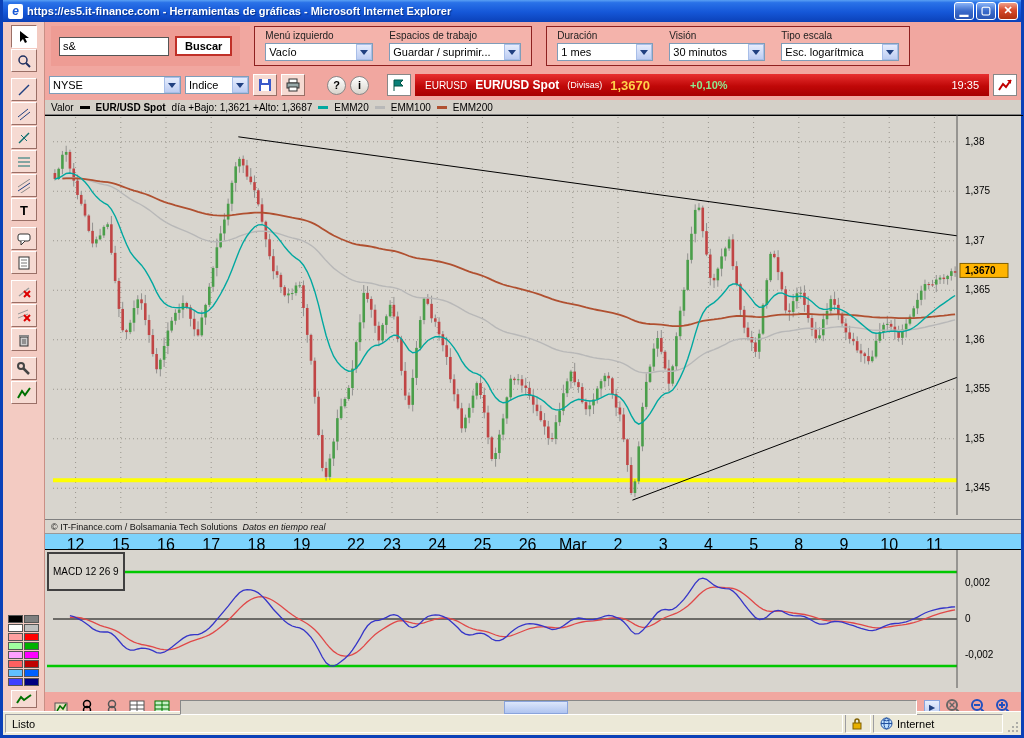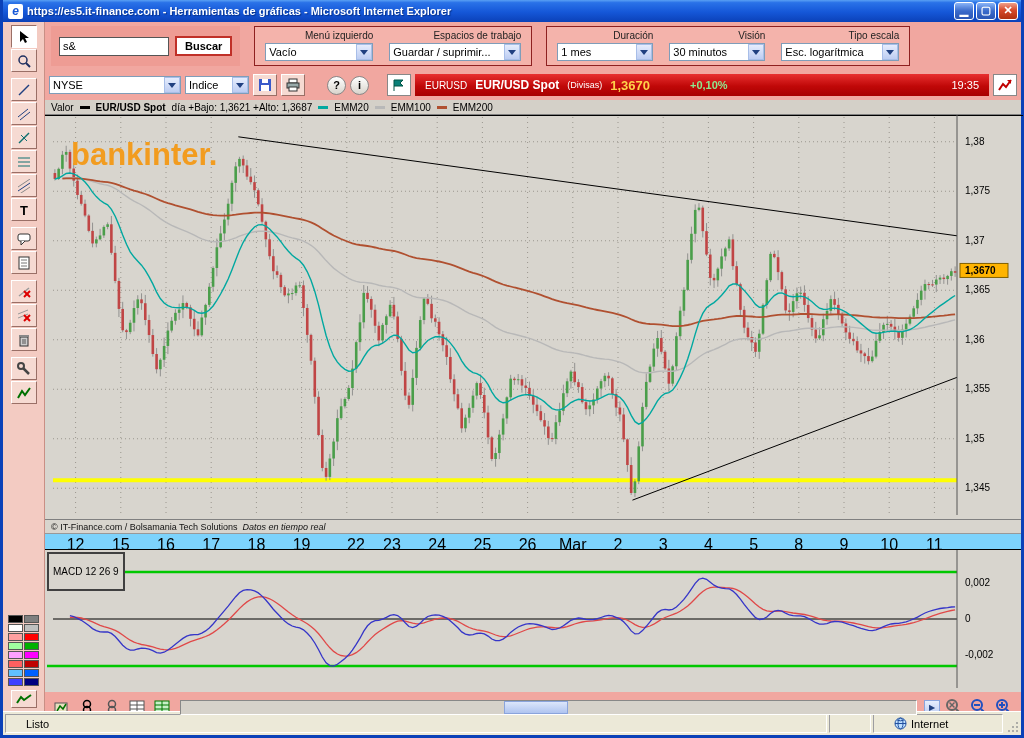--- a/index.html
+++ b/index.html
@@ -30,21 +30,21 @@
   .palette { display:grid; grid-template-columns:15px 15px; gap:1px; margin-bottom:3px; }
   .swatch { width:15px; height:8px; border:1px solid #555; }
   .main { flex:1; display:flex; flex-direction:column; min-width:0; }
   
   .controls1 { flex:0 0 48px; display:flex; align-items:center; gap:14px; padding:4px 6px; background:#F1A7A0; }
   .search-area { display:flex; align-items:center; gap:6px; background:#EE9C94; align-self:stretch; padding:0 8px; }
   .text-input { width:110px; height:19px; border:1px solid #555; background:#fff; font-size:11px; padding:0 3px; font-family:inherit;}
   .buscar-btn { height:20px; padding:0 8px; background:#fff; border:2px solid #C03028; font-size:11px; font-weight:bold; }
   .group-box { border:1px solid #8E2020; background:#F4B3AB; display:flex; gap:16px; padding:3px 10px 4px; height:40px; }
   .field { display:flex; flex-direction:column; gap:2px; }
-  .field-label { font-size:10px; color:#222;text-align:right; }
+  .field-label { font-size:10px; color:#222; }
   .fake-select { background:#fff; border:1px solid #7F9DB9; height:18px; display:flex; align-items:center;
      font-size:11px; padding-left:3px; }
   .sel-arrow { margin-left:auto; width:16px; height:16px; background:linear-gradient(180deg,#E6EDFD,#BDCDF2);
      border:1px solid #A8BEE8; display:flex; align-items:center; justify-content:center; }
   .sel-arrow:after { content:""; border:4px solid transparent; border-top:5px solid #204080; margin-top:4px; }
   .controls2 { flex:0 0 30px; display:flex; align-items:center; gap:4px; padding:2px 4px; background:#F1A7A0; }
   .icon-btn { width:24px; height:22px; background:#F6DAD2; border:1px solid; border-color:#fff #9a6f66 #9a6f66 #fff;
      display:flex; align-items:center; justify-content:center; }
   .round-btn { width:19px; height:19px; border-radius:50%; background:linear-gradient(180deg,#fff,#d8d4cc);
      border:1px solid #888; font-size:11px; font-weight:bold; display:flex; align-items:center; justify-content:center;}
@@ -78,21 +78,21 @@
      position:relative; margin:0 4px; }
   .scroll-thumb { position:absolute; left:44%; width:64px; top:0; bottom:0;
      background:linear-gradient(180deg,#DCE6FB,#AFC4F0); border:1px solid #8AA4DC; }
   .scroll-arrow { width:16px; height:15px; background:linear-gradient(180deg,#E6EDFD,#BDCDF2); border:1px solid #8AA4DC;
      font-size:8px; line-height:13px; text-align:center; color:#204080; }
   .zoom-btn { width:22px; height:22px; display:flex; align-items:center; justify-content:center; }
   
   .statusbar { flex:0 0 24px; background:#ECE9D8; border-top:1px solid #fff; display:flex; align-items:stretch;
      padding:2px; gap:2px; font-size:11px; }
   .status-cell { border:1px solid; border-color:#9d9da1 #fff #fff #9d9da1; display:flex; align-items:center;
-     padding:0 20px; gap:4px; }
+     padding:0 6px; gap:4px; }
   .status-cell.grow { flex:1; }
   .grip { width:14px; display:flex; align-items:flex-end; justify-content:flex-end; }
 </style>
 </head>
 <body>
 
 <div class="window">
 
   <div class="titlebar">
     <div class="favicon">e</div>
@@ -865,21 +865,20 @@
             <rect x="908.8166666666667" y="156.1855946521773" width="2.6" height="1.5649121805757034" fill="#C04545"></rect>
             <path d="M17.4,63.3L21.2,62.8L24.9,62.6L28.7,62.6L32.5,63.0L36.3,63.5L40.0,64.2L43.8,65.3L47.5,66.5L51.3,67.7L55.1,68.7L58.9,69.6L62.6,70.3L66.4,71.7L70.2,73.5L73.9,75.9L77.7,78.7L81.5,81.4L85.2,83.9L89.0,86.1L92.8,88.0L96.5,90.0L100.3,92.3L104.0,94.8L107.8,97.7L111.6,100.8L115.3,103.6L119.1,106.2L122.9,108.3L126.7,110.3L130.4,112.0L134.2,113.6L137.9,115.1L141.7,116.6L145.5,118.3L149.3,120.2L153.0,122.2L156.8,123.8L160.6,125.1L164.3,126.1L168.1,126.6L171.8,126.7L175.6,126.5L179.4,126.1L183.2,125.4L186.9,124.2L190.7,122.8L194.4,121.2L198.2,119.8L202.0,118.7L205.8,117.6L209.5,116.8L213.3,116.3L217.1,116.1L220.8,116.2L224.6,116.7L228.3,117.5L232.1,118.3L235.9,119.4L239.6,120.6L243.4,121.8L247.2,122.9L250.9,123.8L254.7,124.7L258.5,126.1L262.3,128.0L266.0,130.3L269.8,133.3L273.6,137.0L277.3,141.3L281.1,145.6L284.9,149.5L288.6,153.1L292.4,156.0L296.1,158.7L299.9,161.2L303.7,163.4L307.4,165.2L311.2,166.4L315.0,167.2L318.8,167.4L322.5,167.8L326.3,168.3L330.1,169.1L333.8,170.2L337.6,171.0L341.4,171.6L345.1,172.0L348.9,172.6L352.6,173.6L356.4,175.2L360.2,177.3L363.9,179.5L367.7,181.2L371.5,182.2L375.3,182.7L379.0,182.7L382.8,182.8L386.6,183.2L390.3,183.7L394.1,184.4L397.9,185.3L401.6,186.4L405.4,188.0L409.1,189.8L412.9,191.8L416.7,194.2L420.4,196.4L424.2,198.3L428.0,199.9L431.8,201.3L435.5,202.8L439.3,204.7L443.1,207.0L446.8,209.7L450.6,212.3L454.4,214.4L458.1,216.2L461.9,217.5L465.6,218.4L469.4,219.3L473.2,220.2L477.0,221.2L480.7,222.2L484.5,223.4L488.3,224.7L492.0,226.1L495.8,227.7L499.5,229.3L503.3,231.2L507.1,233.0L510.9,234.5L514.6,235.7L518.4,236.6L522.1,237.1L525.9,237.5L529.7,238.1L533.5,238.8L537.2,239.7L541.0,240.8L544.8,241.8L548.5,242.6L552.3,243.3L556.0,243.7L559.8,244.1L563.6,244.4L567.4,245.1L571.1,246.1L574.9,247.1L578.6,248.6L582.4,250.7L586.2,253.2L590.0,255.4L593.7,256.9L597.5,257.6L601.3,257.8L605.0,257.7L608.8,257.2L612.5,256.5L616.3,256.1L620.1,256.1L623.9,256.3L627.6,256.2L631.4,255.5L635.1,254.3L638.9,252.8L642.7,250.6L646.5,248.0L650.2,245.0L654.0,242.0L657.8,239.5L661.5,237.5L665.3,236.0L669.0,234.6L672.8,233.0L676.6,231.2L680.4,229.3L684.1,227.2L687.9,225.7L691.6,224.6L695.4,224.0L699.2,223.8L703.0,223.7L706.7,223.8L710.5,224.1L714.3,224.0L718.0,223.3L721.8,222.1L725.5,220.5L729.3,218.9L733.1,217.7L736.9,216.8L740.6,216.4L744.4,216.0L748.1,215.4L751.9,214.7L755.7,214.0L759.5,213.5L763.2,213.3L767.0,213.3L770.8,213.5L774.5,213.7L778.3,213.5L782.0,213.1L785.8,212.5L789.6,212.1L793.4,211.8L797.1,211.8L800.9,211.9L804.6,212.1L808.4,212.4L812.2,212.9L816.0,213.4L819.7,213.9L823.5,214.5L827.3,215.1L831.0,215.3L834.8,215.3L838.5,215.2L842.3,215.1L846.1,215.0L849.9,215.1L853.6,215.2L857.4,215.2L861.1,215.1L864.9,214.8L868.7,214.4L872.5,213.8L876.2,213.0L880.0,212.2L883.8,211.3L887.5,210.5L891.3,209.6L895.0,208.7L898.8,207.8L902.6,206.9L906.4,205.8L910.1,204.9" fill="none" stroke="#B8B8B8" stroke-width="1.4"></path>
             <path d="M17.4,63.6L21.2,63.4L24.9,63.3L28.7,63.3L32.5,63.5L36.3,63.7L40.0,64.1L43.8,64.6L47.5,65.2L51.3,65.8L55.1,66.4L58.9,66.8L62.6,67.2L66.4,67.9L70.2,68.9L73.9,70.2L77.7,71.6L81.5,73.0L85.2,74.4L89.0,75.6L92.8,76.6L96.5,77.8L100.3,79.0L104.0,80.4L107.8,82.0L111.6,83.7L115.3,85.3L119.1,86.8L122.9,88.1L126.7,89.2L130.4,90.3L134.2,91.3L137.9,92.3L141.7,93.3L145.5,94.4L149.3,95.6L153.0,96.8L156.8,97.9L160.6,98.8L164.3,99.5L168.1,100.1L171.8,100.4L175.6,100.6L179.4,100.6L183.2,100.5L186.9,100.2L190.7,99.7L194.4,99.1L198.2,98.6L202.0,98.3L205.8,98.0L209.5,97.7L213.3,97.6L217.1,97.7L220.8,98.0L224.6,98.4L228.3,99.0L232.1,99.6L235.9,100.3L239.6,101.1L243.4,101.9L247.2,102.7L250.9,103.3L254.7,104.0L258.5,104.9L262.3,106.0L266.0,107.4L269.8,109.1L273.6,111.2L277.3,113.7L281.1,116.1L284.9,118.4L288.6,120.5L292.4,122.3L296.1,124.0L299.9,125.5L303.7,127.0L307.4,128.3L311.2,129.3L315.0,130.0L318.8,130.5L322.5,131.0L326.3,131.7L330.1,132.5L333.8,133.4L337.6,134.2L341.4,134.8L345.1,135.4L348.9,136.0L352.6,136.9L356.4,138.1L360.2,139.5L363.9,141.0L367.7,142.2L371.5,143.1L375.3,143.7L379.0,144.1L382.8,144.6L386.6,145.2L390.3,145.8L394.1,146.5L397.9,147.3L401.6,148.3L405.4,149.4L409.1,150.7L412.9,152.1L416.7,153.7L420.4,155.2L424.2,156.6L428.0,157.8L431.8,158.9L435.5,160.1L439.3,161.5L443.1,163.1L446.8,164.9L450.6,166.6L454.4,168.1L458.1,169.5L461.9,170.6L465.6,171.5L469.4,172.5L473.2,173.4L477.0,174.3L480.7,175.3L484.5,176.4L488.3,177.5L492.0,178.7L495.8,179.9L499.5,181.3L503.3,182.7L507.1,184.1L510.9,185.3L514.6,186.4L518.4,187.3L522.1,188.1L525.9,188.8L529.7,189.6L533.5,190.4L537.2,191.3L541.0,192.4L544.8,193.3L548.5,194.2L552.3,195.0L556.0,195.7L559.8,196.4L563.6,197.1L567.4,197.9L571.1,198.8L574.9,199.8L578.6,201.1L582.4,202.5L586.2,204.3L590.0,205.9L593.7,207.1L597.5,208.0L601.3,208.6L605.0,209.0L608.8,209.2L612.5,209.4L616.3,209.7L620.1,210.1L623.9,210.7L627.6,211.1L631.4,211.2L635.1,211.0L638.9,210.7L642.7,210.0L646.5,209.1L650.2,208.0L654.0,206.8L657.8,205.9L661.5,205.3L665.3,204.8L669.0,204.4L672.8,203.9L676.6,203.3L680.4,202.6L684.1,201.8L687.9,201.3L691.6,201.0L695.4,201.0L699.2,201.1L703.0,201.3L706.7,201.5L710.5,201.9L714.3,202.1L718.0,201.9L721.8,201.6L725.5,200.9L729.3,200.4L733.1,199.9L736.9,199.7L740.6,199.6L744.4,199.6L748.1,199.5L751.9,199.3L755.7,199.0L759.5,199.0L763.2,199.0L767.0,199.2L770.8,199.4L774.5,199.6L778.3,199.6L782.0,199.6L785.8,199.5L789.6,199.4L793.4,199.4L797.1,199.5L800.9,199.6L804.6,199.9L808.4,200.1L812.2,200.5L816.0,200.9L819.7,201.3L823.5,201.7L827.3,202.1L831.0,202.3L834.8,202.5L838.5,202.6L842.3,202.6L846.1,202.7L849.9,202.9L853.6,203.1L857.4,203.2L861.1,203.2L864.9,203.2L868.7,203.1L872.5,202.9L876.2,202.7L880.0,202.3L883.8,202.0L887.5,201.7L891.3,201.3L895.0,200.9L898.8,200.6L902.6,200.2L906.4,199.7L910.1,199.3" fill="none" stroke="#B05030" stroke-width="1.8"></path>
             <path d="M9.9,64.0L13.7,63.0L17.4,60.8L21.2,58.5L24.9,58.0L28.7,58.8L32.5,60.8L36.3,63.5L40.0,67.0L43.8,71.6L47.5,77.1L51.3,81.6L55.1,85.3L58.9,87.8L62.6,89.8L66.4,94.4L70.2,101.2L73.9,110.1L77.7,120.1L81.5,129.3L85.2,136.8L89.0,142.1L92.8,146.2L96.5,150.2L100.3,155.4L104.0,161.6L107.8,168.9L111.6,177.1L115.3,183.5L119.1,188.0L122.9,190.6L126.7,192.1L130.4,192.6L134.2,192.8L137.9,192.4L141.7,192.4L145.5,193.4L149.3,195.4L153.0,197.8L156.8,198.2L160.6,197.5L164.3,195.0L168.1,191.0L171.8,185.4L175.6,179.0L179.4,171.9L183.2,164.0L186.9,154.9L190.7,145.0L194.4,135.4L198.2,127.3L202.0,121.0L205.8,115.9L209.5,112.0L213.3,109.9L217.1,109.6L220.8,111.0L224.6,113.9L228.3,117.9L232.1,121.9L235.9,126.7L239.6,131.8L243.4,136.2L247.2,140.2L250.9,143.1L254.7,145.7L258.5,150.2L262.3,156.8L266.0,165.3L269.8,176.4L273.6,190.1L277.3,205.6L281.1,220.5L284.9,232.2L288.6,241.2L292.4,247.1L296.1,251.3L299.9,254.4L303.7,256.2L307.4,255.9L311.2,253.2L315.0,248.8L318.8,242.1L322.5,236.5L326.3,232.5L330.1,230.5L333.8,230.0L337.6,228.1L341.4,225.5L345.1,222.1L348.9,220.2L352.6,220.5L356.4,223.9L360.2,229.3L363.9,235.0L367.7,237.7L371.5,237.2L375.3,234.2L379.0,229.4L382.8,225.5L386.6,223.4L390.3,221.8L394.1,221.6L397.9,222.4L401.6,224.2L405.4,228.1L409.1,232.9L412.9,238.7L416.7,245.8L420.4,251.2L424.2,255.2L428.0,257.6L431.8,258.6L435.5,260.6L439.3,264.2L443.1,269.7L446.8,276.8L450.6,282.6L454.4,286.1L458.1,287.8L461.9,287.3L465.6,285.0L469.4,283.1L473.2,281.3L477.0,280.3L480.7,279.6L484.5,279.7L488.3,280.7L492.0,282.1L495.8,284.3L499.5,286.9L503.3,290.4L507.1,293.6L510.9,294.9L514.6,295.0L518.4,293.4L522.1,290.8L525.9,287.5L529.7,285.6L533.5,284.3L537.2,284.6L541.0,285.5L544.8,286.0L548.5,285.8L552.3,284.6L556.0,282.9L559.8,280.8L563.6,279.1L567.4,279.1L571.1,280.4L574.9,282.2L578.6,286.2L582.4,292.3L586.2,300.4L590.0,306.7L593.7,309.1L597.5,307.4L601.3,303.6L605.0,298.6L608.8,292.4L612.5,285.8L616.3,281.2L620.1,278.5L623.9,277.6L627.6,275.1L631.4,269.9L635.1,262.9L638.9,254.5L642.7,244.0L646.5,232.1L650.2,219.1L654.0,207.0L657.8,198.4L661.5,192.8L665.3,189.9L669.0,187.6L672.8,184.3L676.6,180.3L680.4,175.8L684.1,170.9L687.9,169.0L691.6,169.0L695.4,171.5L699.2,175.4L703.0,179.9L706.7,184.4L710.5,189.4L714.3,192.2L718.0,192.0L721.8,189.4L725.5,184.6L729.3,180.6L733.1,178.3L736.9,177.9L740.6,179.6L744.4,181.3L748.1,181.7L751.9,181.4L755.7,181.1L759.5,181.9L763.2,183.9L767.0,186.8L770.8,190.3L774.5,193.2L778.3,194.2L782.0,194.4L785.8,193.4L789.6,193.1L793.4,193.7L797.1,195.1L800.9,197.2L804.6,199.7L808.4,202.3L812.2,205.4L816.0,208.6L819.7,211.7L823.5,214.9L827.3,217.5L831.0,218.3L834.8,218.1L838.5,217.4L842.3,216.6L846.1,216.1L849.9,216.2L853.6,216.8L857.4,216.6L861.1,215.8L864.9,214.5L868.7,212.5L872.5,209.8L876.2,206.6L880.0,203.0L883.8,199.8L887.5,196.9L891.3,193.8L895.0,190.9L898.8,188.3L902.6,185.7L906.4,182.9L910.1,180.5" fill="none" stroke="#00A8A0" stroke-width="1.4"></path>
             <line x1="193.32" y1="21.8" x2="912" y2="120.8" stroke="#000000" stroke-width="1"></line>
             <line x1="587.464" y1="385.1299999999992" x2="912" y2="262.36999999999966" stroke="#000000" stroke-width="1"></line>
             <line x1="912" y1="0" x2="912" y2="400" stroke="#555" stroke-width="1"></line>
             <rect x="915" y="148.45000000000056" width="48" height="14" fill="#FFB400" stroke="#806000"></rect>
             <text x="920" y="159.45000000000056" font-size="10" font-weight="bold" fill="#000">1,3670</text>
           </svg>
-        <div class="watermark">bankinter.</div>
       </div>
 
       <div class="copyright">
         <span>© IT-Finance.com / Bolsamania Tech Solutions</span>
         <span class="rt">Datos en tiempo real</span>
       </div>
 
       <div class="xaxis" id="xaxis">
           <span style="left: 30.6px;">12</span>
           <span style="left: 75.8px;">15</span>

